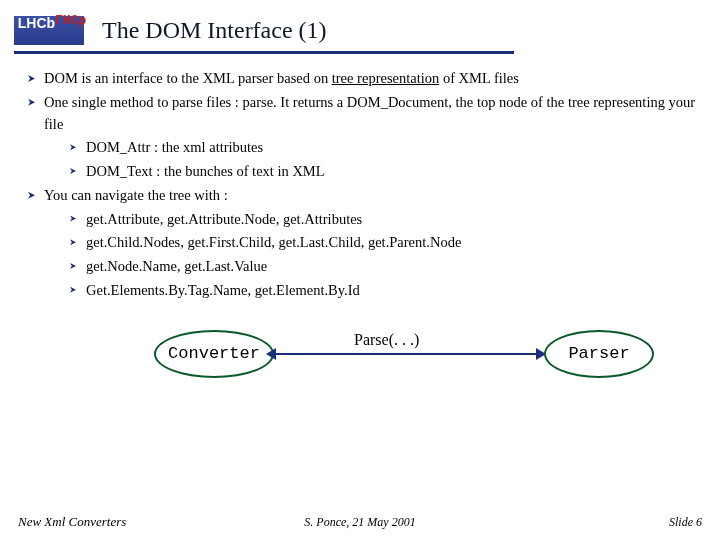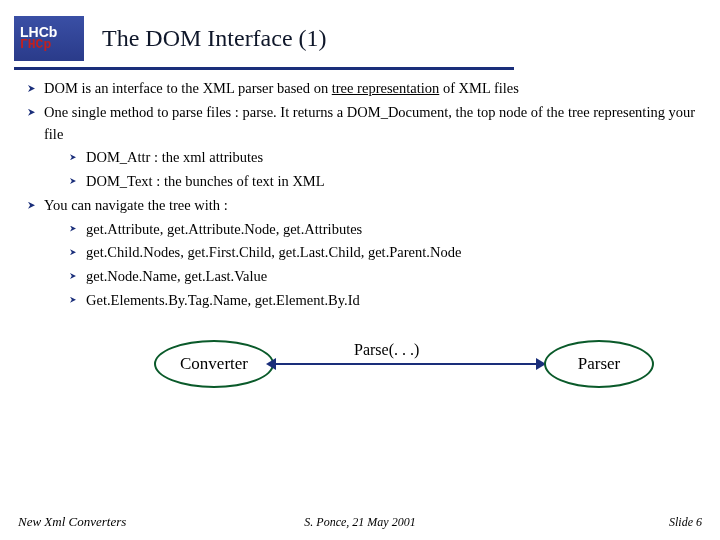--- a/index.html
+++ b/index.html
@@ -13,49 +13,49 @@
     position: relative;
     overflow: hidden;
   }
   .header {
     display: flex;
     align-items: center;
     padding: 16px 0 0 14px;
   }
   .logo {
     width: 70px;
-    height: 45px;
+    height: 29px;
     background: linear-gradient(180deg, #3a4fa5 0%, #2a3b8a 100%);
     color: #fff;
     font-family: Arial, sans-serif;
     font-weight: bold;
     font-size: 14px;
     display: flex;
-    flex-direction: column;
+    flex-direction: row;
     justify-content: center;
     padding-left: 6px;
     line-height: 1.1;
   }
   .logo .l1 { color: #fff; }
   .logo .l2 { color: #c02020; font-size: 13px; margin-top: -2px; font-family: Liberation Mono, monospace; }
   .slide-title {
     font-size: 24px;
     color: #0f172a;
     margin-left: 18px;
     font-weight: normal;
   }
   .hr-line {
     margin: 6px 0 0 0;
     height: 3px;
     background: #1a2e7a;
     width: 500px;
     margin-left: 14px;
   }
   .content {
-    padding: 8px 20px 0 28px;
+    padding: 14px 20px 0 28px;
     font-size: 14.5px;
     line-height: 1.5;
   }
   ul { list-style: none; padding: 0; margin: 0; }
   li { position: relative; padding-left: 16px; margin-bottom: 2px; }
   li::before {
     content: "";
     position: absolute;
     left: 0;
     top: 7px;
@@ -74,21 +74,21 @@
     height: 70px;
     margin: 16px auto 0 auto;
   }
   .ellipse {
     position: absolute;
     border: 2px solid #0a5a2a;
     border-radius: 50%;
     display: flex;
     align-items: center;
     justify-content: center;
-    font-family: Liberation Serif, serif;
+    font-family: Liberation Mono, monospace;
     font-size: 17px;
     background: #fff;
   }
   .el-converter { left: 120px; top: 12px; width: 120px; height: 48px; }
   .el-parser    { left: 510px; top: 12px; width: 110px; height: 48px; }
   .arrow-line {
     position: absolute;
     top: 35px;
     left: 242px;
     width: 266px;

